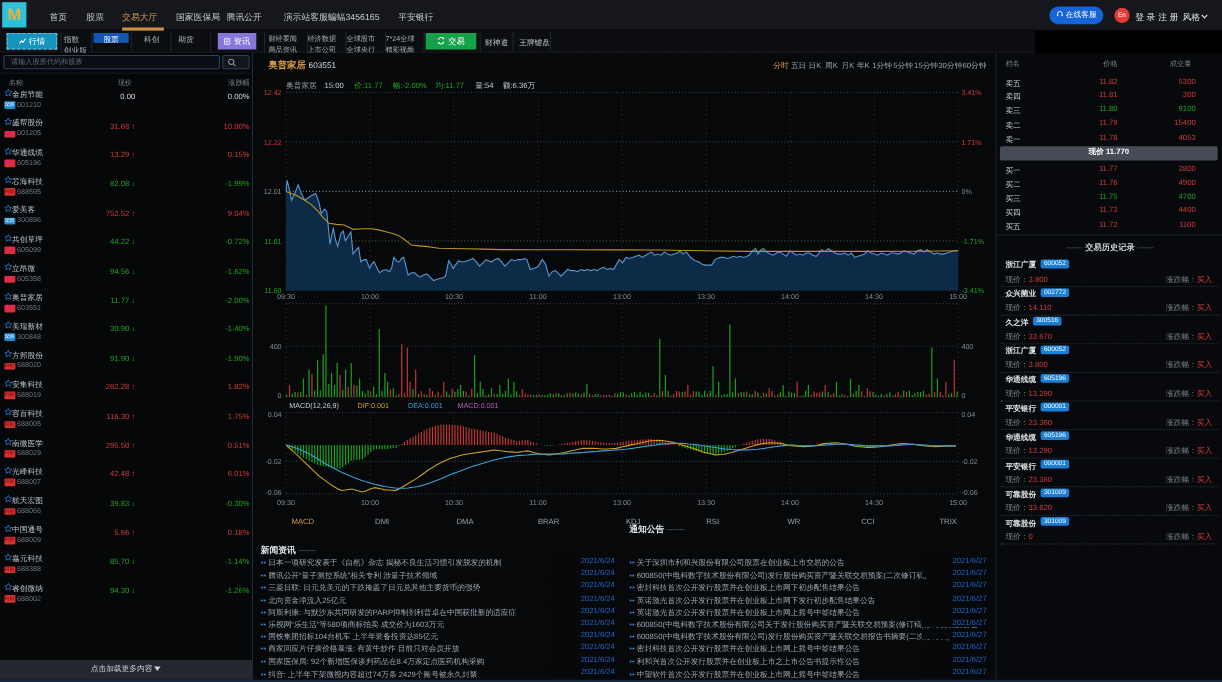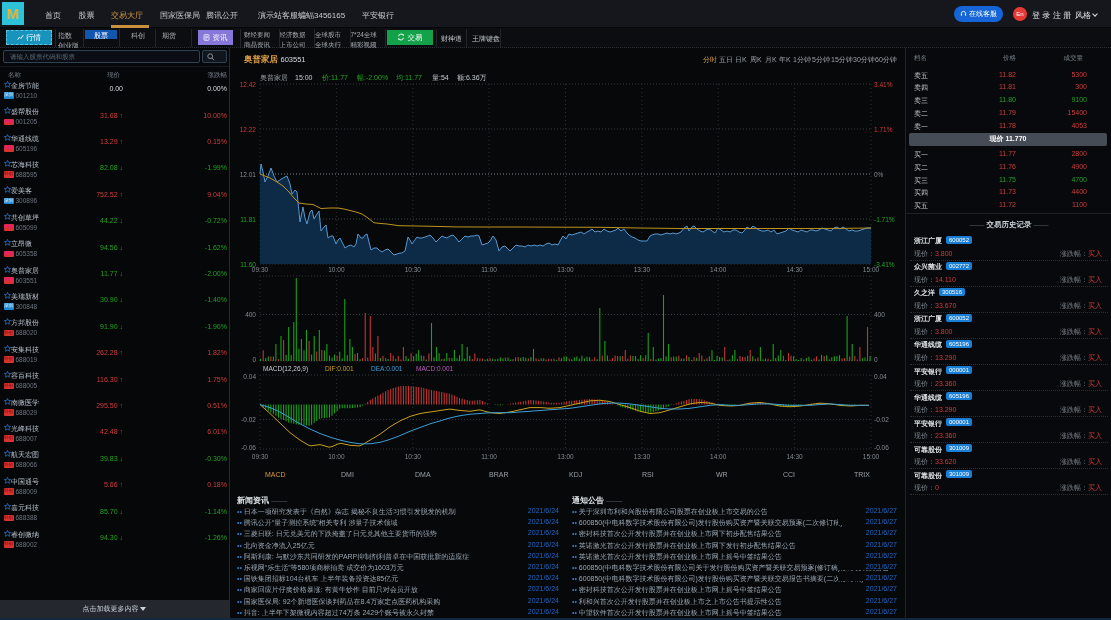--- a/index.html
+++ b/index.html
@@ -1,17 +1,17 @@
 <!DOCTYPE html>
 <html><head><meta charset="utf-8"><style>
 *{margin:0;padding:0;box-sizing:border-box}
 body{width:1111px;height:620px;overflow:hidden;background:#000;font-family:"Liberation Sans",sans-serif;position:relative}
 .a{position:absolute}
 #nav{left:0;top:0;width:1111px;height:28px;background:#15171c;border-bottom:1px solid #05060a}
-#tb{left:0;top:28px;width:1111px;height:20px;background:#0b0d10;border-bottom:1px dotted #2c3036}
+#tb{left:0;top:28px;width:941px;height:20px;background:#0b0d10;border-bottom:1px dotted #2c3036}
 #left{left:0;top:48px;width:230px;height:572px;background:#050709;border-right:1px solid #1d2b3c}
 #right{left:905px;top:48px;width:206px;height:572px;background:#07090c;border-left:1px solid #1e242b}
 #center{left:230px;top:48px;width:675px;height:572px;background:#060809}
 .nav-it{color:#c4c9ce;font-size:8px;top:10px}
 .t7{font-size:7px}.t65{font-size:6.5px}
 .red{color:#d13c3c}.grn{color:#22a322}.gray{color:#7a828c}
 </style></head><body>
 
 <div class="a" id="nav">
 <div class="a" style="left:2px;top:2px;width:22px;height:23px;background:#2ec2d9;color:#e8b23a;font-weight:bold;font-size:15px;text-align:center;line-height:23px">M</div>
@@ -388,21 +388,21 @@
 <text x="127.0" y="32.0" class="lbl" style="fill:#22a322;font-size:7px">幅:-2.00%</text>
 <text x="166.0" y="32.0" class="lbl" style="fill:#22a322;font-size:7px">均:11.77</text>
 <text x="202.0" y="32.0" class="lbl" style="fill:#c9ced3;font-size:7px">量:54</text>
 <text x="227.0" y="32.0" class="lbl" style="fill:#c9ced3;font-size:7px">额:6.36万</text>
 <text x="33.0" y="323.0" class="lbl" style="fill:#c9ced3;font-size:6.5px">MACD(12,26,9)</text>
 <text x="95.0" y="323.0" class="lbl" style="fill:#c8a01e;font-size:6.5px">DIF:0.001</text>
 <text x="141.0" y="323.0" class="lbl" style="fill:#3b9fd8;font-size:6.5px">DEA:0.001</text>
 <text x="186.0" y="323.0" class="lbl" style="fill:#b95db9;font-size:6.5px">MACD:0.001</text>
 </svg>
 <div class="a" style="left:237px;top:495px;font-size:8px;font-weight:bold;color:#dfe5ea">新闻资讯 <span style="color:#5a636c;font-weight:normal">——</span></div>
-<div class="a" style="left:572px;top:495px;font-size:8px;font-weight:bold;color:#dfe5ea">通知公告 <span style="color:#5a636c;font-weight:normal">——</span></div>
+<div class="a" style="left:572px;top:476px;font-size:8px;font-weight:bold;color:#dfe5ea">通知公告 <span style="color:#5a636c;font-weight:normal">——</span></div>
 <div class="a" style="left:237px;top:507.0px;width:322px;height:11px;font-size:7px;color:#9aa7b4;white-space:nowrap;overflow:hidden"><span style="color:#3a78c0">••</span> 日本一项研究发表于《自然》杂志 揭秘不良生活习惯引发脱发的机制</div>
 <div class="a" style="left:500px;top:507.0px;width:59px;text-align:right;font-size:7px;color:#1f66c8;background:#060809">2021/6/24</div>
 <div class="a" style="left:237px;top:518.2px;width:322px;height:11px;font-size:7px;color:#9aa7b4;white-space:nowrap;overflow:hidden"><span style="color:#3a78c0">••</span> 腾讯公开“量子测控系统”相关专利 涉量子技术领域</div>
 <div class="a" style="left:500px;top:518.2px;width:59px;text-align:right;font-size:7px;color:#1f66c8;background:#060809">2021/6/24</div>
 <div class="a" style="left:237px;top:529.4px;width:322px;height:11px;font-size:7px;color:#9aa7b4;white-space:nowrap;overflow:hidden"><span style="color:#3a78c0">••</span> 三菱日联: 日元兑美元的下跌掩盖了日元兑其他主要货币的强势</div>
 <div class="a" style="left:500px;top:529.4px;width:59px;text-align:right;font-size:7px;color:#1f66c8;background:#060809">2021/6/24</div>
 <div class="a" style="left:237px;top:540.6px;width:322px;height:11px;font-size:7px;color:#9aa7b4;white-space:nowrap;overflow:hidden"><span style="color:#3a78c0">••</span> 北向资金净流入25亿元</div>
 <div class="a" style="left:500px;top:540.6px;width:59px;text-align:right;font-size:7px;color:#1f66c8;background:#060809">2021/6/24</div>
 <div class="a" style="left:237px;top:551.8px;width:322px;height:11px;font-size:7px;color:#9aa7b4;white-space:nowrap;overflow:hidden"><span style="color:#3a78c0">••</span> 阿斯利康: 与默沙东共同研发的PARP抑制剂利普卓在中国获批新的适应症</div>
 <div class="a" style="left:500px;top:551.8px;width:59px;text-align:right;font-size:7px;color:#1f66c8;background:#060809">2021/6/24</div>

